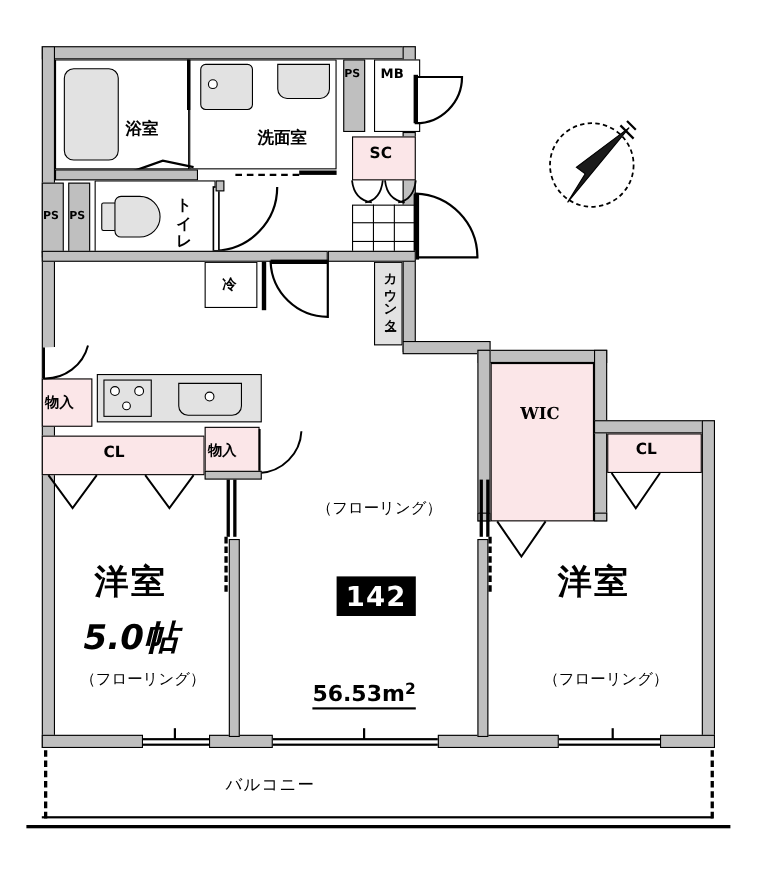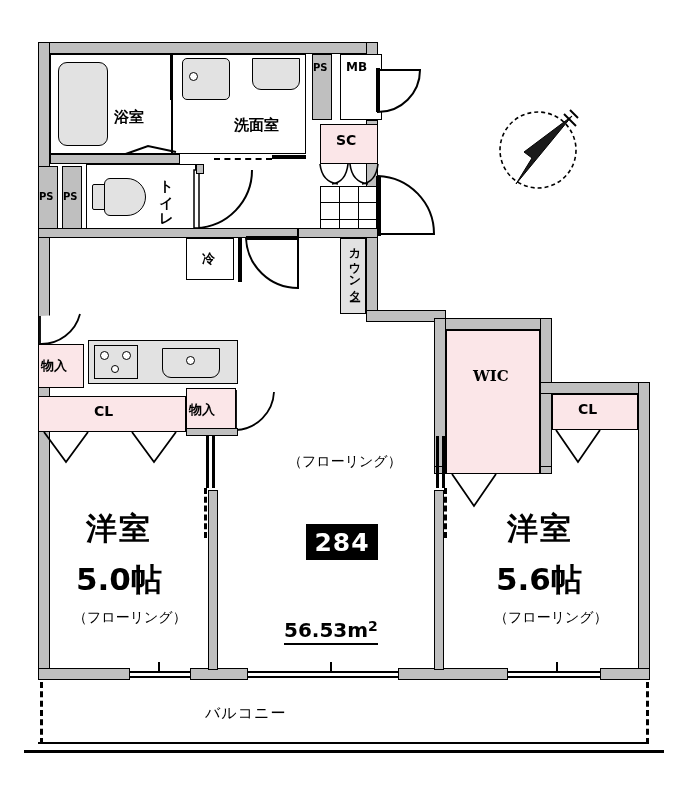--- a/index.html
+++ b/index.html
@@ -168,27 +168,27 @@
     <path d="M0,0 L0,40 A40,40 0 0 0 38,2" fill="#fff" stroke="#000" stroke-width="1.8"></path>
   </svg>
   <div class="wall" style="left:186px;top:428px;width:52px;height:8px;"></div>
 
   <div class="wall" style="left:208px;top:490px;width:10px;height:180px;"></div>
   <div class="dash-v" style="left:204px;top:488px;height:50px;"></div>
   <div class="line" style="left:206px;top:436px;width:3px;height:52px;"></div>
   <div class="line" style="left:212px;top:436px;width:3px;height:52px;"></div>
 
   <div class="lbl big" style="left:86px;top:508px;font-size:31px;letter-spacing:2px;">洋室</div>
-  <div class="lbl big" style="left:76px;top:559px;font-size:31px;">5.0帖</div>
+  <div class="lbl big" style="left:76px;top:559px;font-size:31px;font-style:italic;">5.0帖</div>
   <div class="lbl" style="left:73px;top:609px;font-size:14px;">（フローリング）</div>
 
   <div class="lbl" style="left:288px;top:453px;font-size:14px;">（フローリング）</div>
 
   <div style="position:absolute;left:306px;top:524px;width:72px;height:36px;background:#000;display:flex;align-items:center;justify-content:center;">
-    <span style="color:#fff;font-size:25px;font-weight:bold;letter-spacing:1px;">284</span>
+    <span style="color:#fff;font-size:25px;font-weight:bold;letter-spacing:1px;">142</span>
   </div>
 
   <div style="position:absolute;left:284px;top:618px;border-bottom:2.5px solid #000;padding-bottom:1px;">
     <span style="font-size:20px;font-weight:bold;">56.53m</span><span style="font-size:14px;font-weight:bold;vertical-align:super;">2</span>
   </div>
 
   <div class="closet" style="left:446px;top:330px;width:94px;height:144px;"></div>
   <div class="lbl" style="left:473px;top:367px;font-size:15px;font-weight:bold;font-family:'DejaVu Serif',serif;">WIC</div>
   <svg style="left:452px;top:474px;width:64px;height:34px;">
     <polyline points="0,0 22,32 44,0" fill="none" stroke="#000" stroke-width="1.8"></polyline>
@@ -201,21 +201,20 @@
   <svg style="left:556px;top:430px;width:80px;height:34px;">
     <polyline points="0,0 22,32 44,0" fill="none" stroke="#000" stroke-width="1.8"></polyline>
   </svg>
 
   <div class="wall" style="left:434px;top:490px;width:10px;height:180px;"></div>
   <div class="dash-v" style="left:444px;top:488px;height:50px;"></div>
   <div class="line" style="left:436px;top:436px;width:3px;height:52px;"></div>
   <div class="line" style="left:442px;top:436px;width:3px;height:52px;"></div>
 
   <div class="lbl big" style="left:507px;top:508px;font-size:31px;letter-spacing:2px;">洋室</div>
-  <div class="lbl big" style="left:496px;top:559px;font-size:31px;">5.6帖</div>
   <div class="lbl" style="left:494px;top:609px;font-size:14px;">（フローリング）</div>
 
   <div class="dash-v" style="left:40px;top:682px;height:62px;"></div>
   <div class="dash-v" style="left:646px;top:682px;height:62px;"></div>
   <div class="line" style="left:38px;top:742px;width:610px;height:2px;"></div>
   <div class="line" style="left:24px;top:750px;width:640px;height:2.5px;"></div>
   <div class="lbl" style="left:205px;top:704px;font-size:15px;letter-spacing:1px;">バルコニー</div>
 
   <svg style="left:498px;top:108px;width:86px;height:86px;">
     <circle cx="40" cy="42" r="38" fill="none" stroke="#000" stroke-width="1.6" stroke-dasharray="4,3"></circle>

